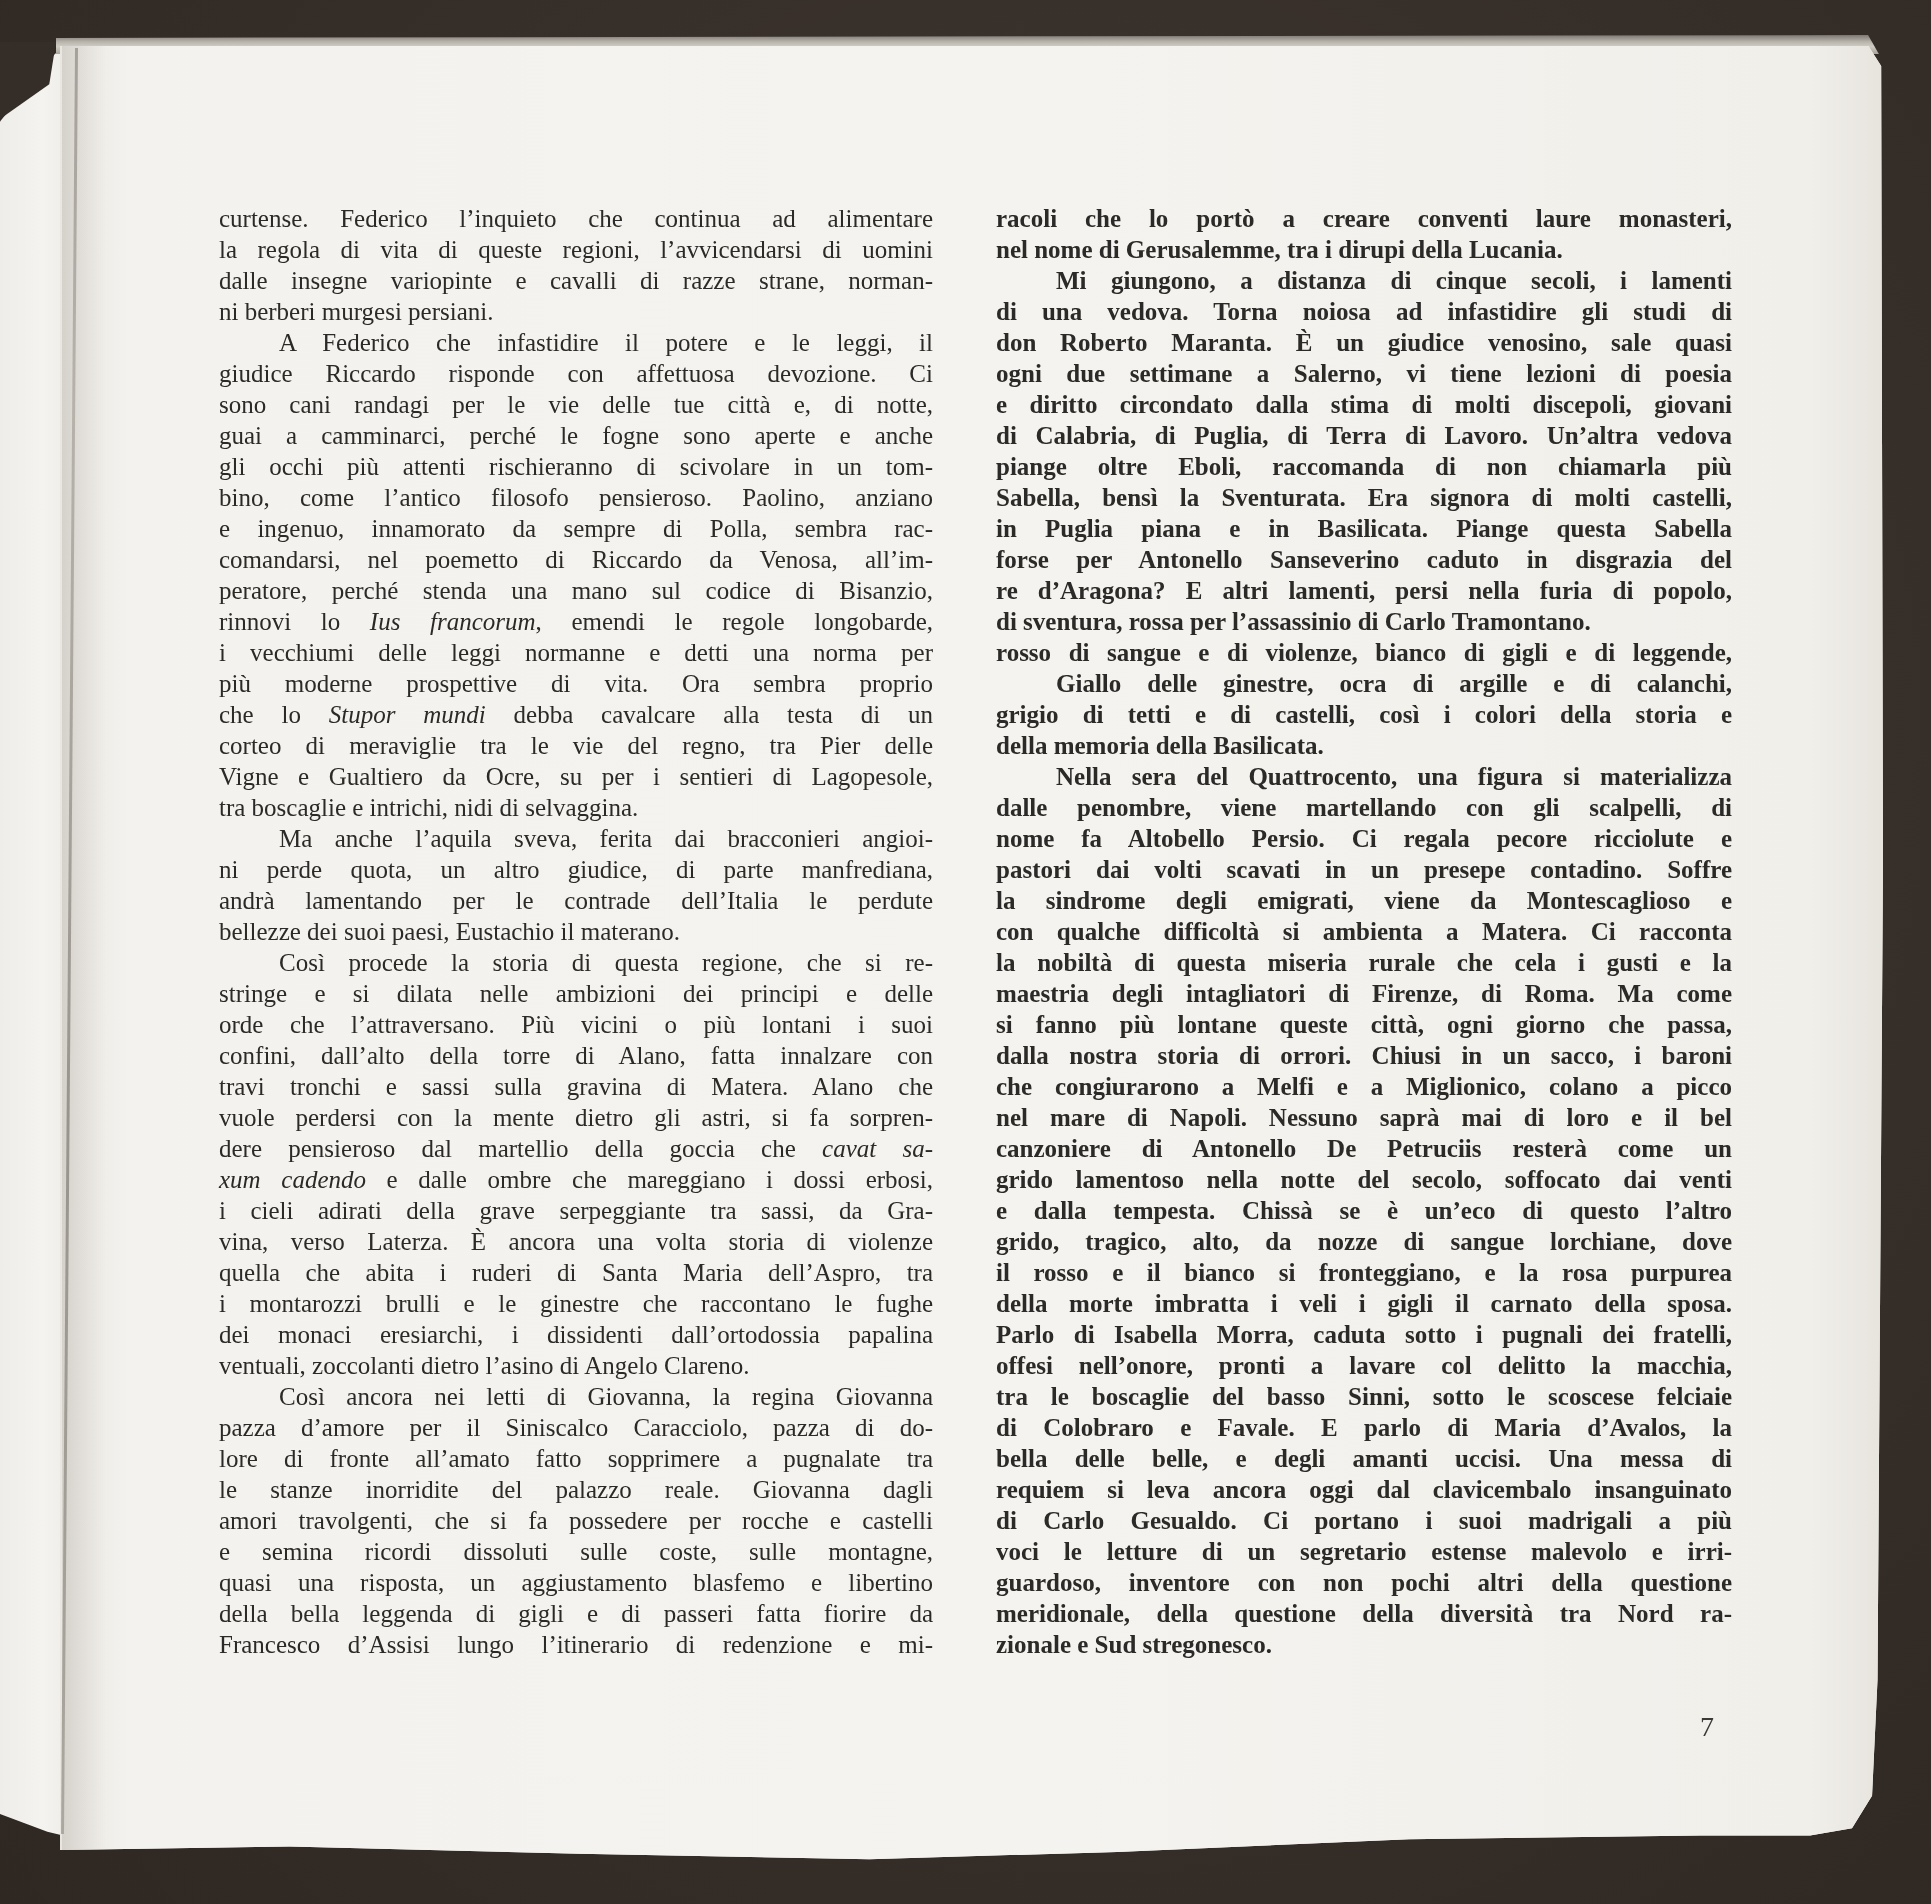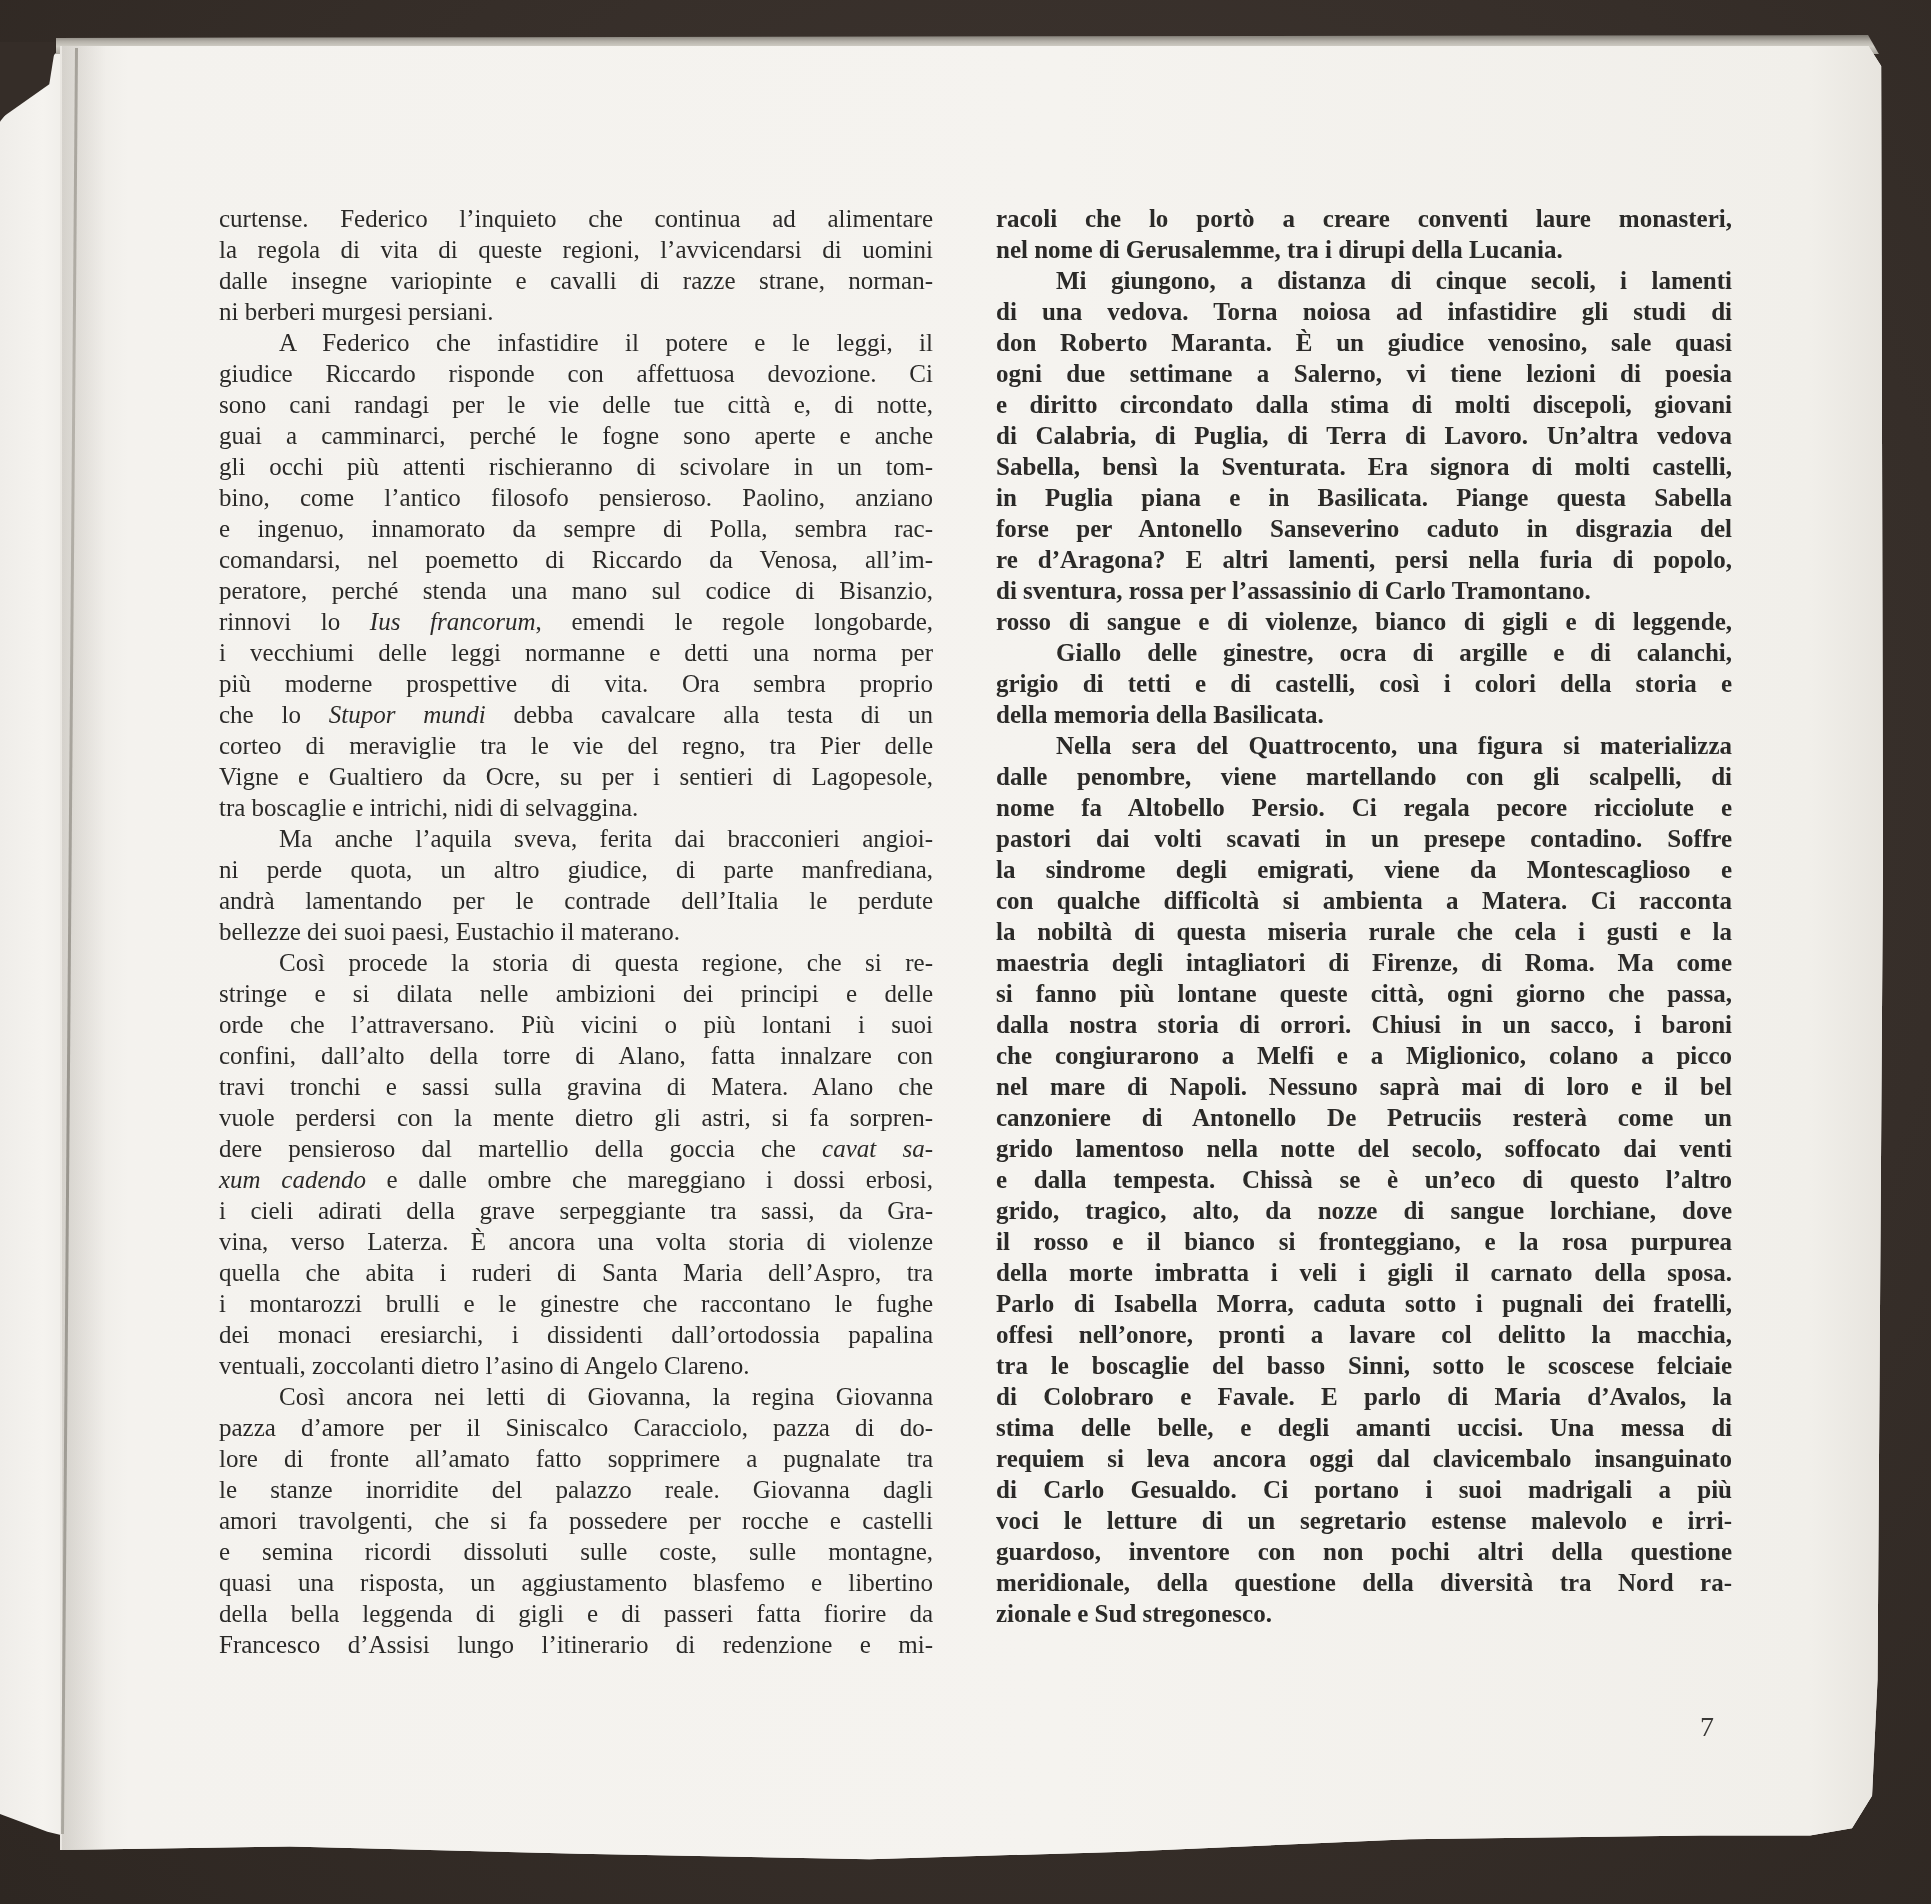--- a/index.html
+++ b/index.html
@@ -122,20 +122,21 @@
     </div>
   <div id="col-right" class="col">
       <div class="line">racoli che lo portò a creare conventi laure monasteri,</div>
       <div class="line flush">nel nome di Gerusalemme, tra i dirupi della Lucania.</div>
       <div class="line indent">Mi giungono, a distanza di cinque secoli, i lamenti</div>
       <div class="line">di una vedova. Torna noiosa ad infastidire gli studi di</div>
       <div class="line">don Roberto Maranta. È un giudice venosino, sale quasi</div>
       <div class="line">ogni due settimane a Salerno, vi tiene lezioni di poesia</div>
       <div class="line">e diritto circondato dalla stima di molti discepoli, giovani</div>
       <div class="line">di Calabria, di Puglia, di Terra di Lavoro. Un’altra vedova</div>
+      <div class="line">piange oltre Eboli, raccomanda di non chiamarla più</div>
       <div class="line">Sabella, bensì la Sventurata. Era signora di molti castelli,</div>
       <div class="line">in Puglia piana e in Basilicata. Piange questa Sabella</div>
       <div class="line">forse per Antonello Sanseverino caduto in disgrazia del</div>
       <div class="line">re d’Aragona? E altri lamenti, persi nella furia di popolo,</div>
       <div class="line flush">di sventura, rossa per l’assassinio di Carlo Tramontano.</div>
       <div class="line">rosso di sangue e di violenze, bianco di gigli e di leggende,</div>
       <div class="line indent">Giallo delle ginestre, ocra di argille e di calanchi,</div>
       <div class="line">grigio di tetti e di castelli, così i colori della storia e</div>
       <div class="line flush">della memoria della Basilicata.</div>
       <div class="line indent">Nella sera del Quattrocento, una figura si materializza</div>
@@ -153,21 +154,21 @@
       <div class="line">canzoniere di Antonello De Petruciis resterà come un</div>
       <div class="line">grido lamentoso nella notte del secolo, soffocato dai venti</div>
       <div class="line">e dalla tempesta. Chissà se è un’eco di questo l’altro</div>
       <div class="line">grido, tragico, alto, da nozze di sangue lorchiane, dove</div>
       <div class="line">il rosso e il bianco si fronteggiano, e la rosa purpurea</div>
       <div class="line">della morte imbratta i veli i gigli il carnato della sposa.</div>
       <div class="line">Parlo di Isabella Morra, caduta sotto i pugnali dei fratelli,</div>
       <div class="line">offesi nell’onore, pronti a lavare col delitto la macchia,</div>
       <div class="line">tra le boscaglie del basso Sinni, sotto le scoscese felciaie</div>
       <div class="line">di Colobraro e Favale. E parlo di Maria d’Avalos, la</div>
-      <div class="line">stima delle belle, e degli amanti uccisi. Una messa di</div>
+      <div class="line">bella delle belle, e degli amanti uccisi. Una messa di</div>
       <div class="line">requiem si leva ancora oggi dal clavicembalo insanguinato</div>
       <div class="line">di Carlo Gesualdo. Ci portano i suoi madrigali a più</div>
       <div class="line">voci le letture di un segretario estense malevolo e irri-</div>
       <div class="line">guardoso, inventore con non pochi altri della questione</div>
       <div class="line">meridionale, della questione della diversità tra Nord ra-</div>
       <div class="line flush">zionale e Sud stregonesco.</div>
     </div>
 
   <div class="pagenum">7</div>
 </div>

